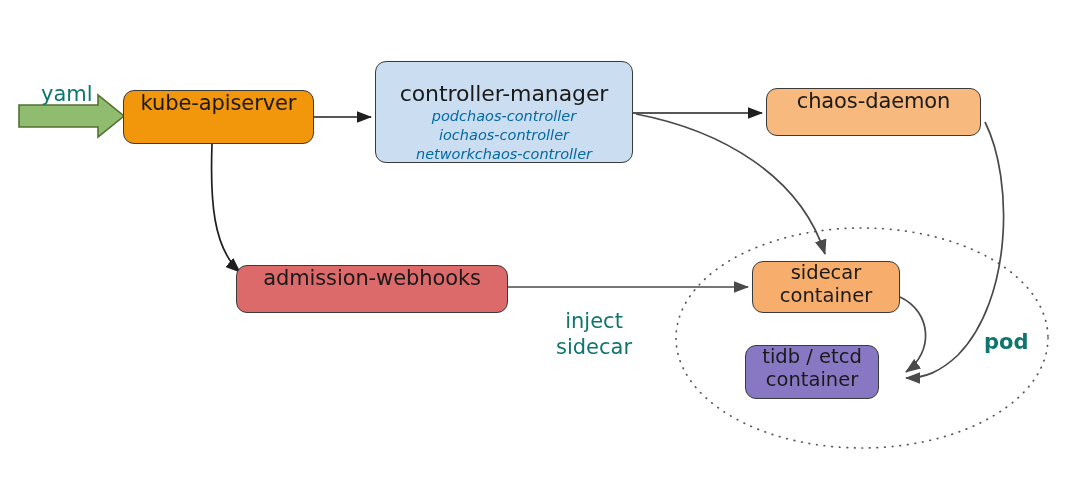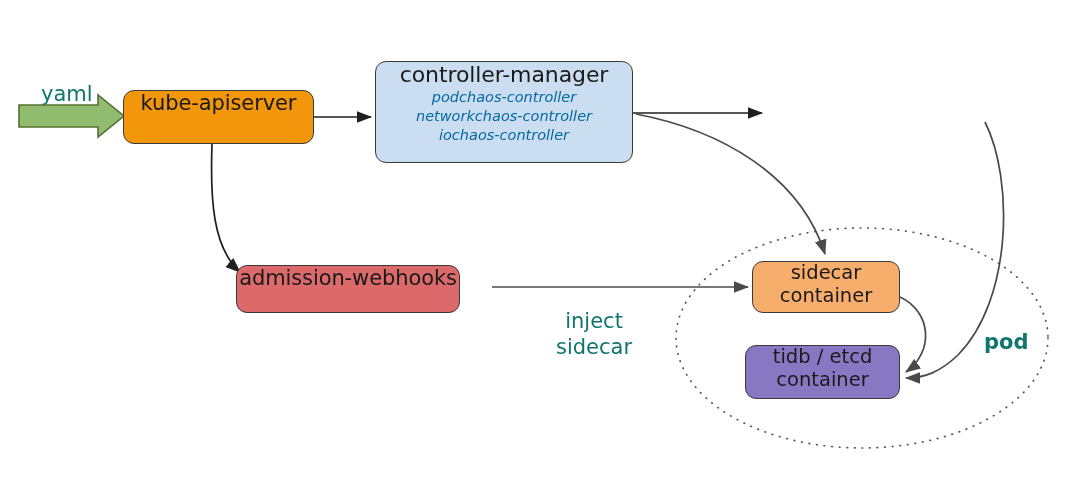--- a/index.html
+++ b/index.html
@@ -55,37 +55,37 @@
 
   
   #node-kube-apiserver {
     left: 123px; top: 90px; width: 191px; height: 54px;
     background: #f2960c;
   }
   #node-controller-manager {
     left: 375px; top: 61px; width: 258px; height: 102px;
     background: #cbddf0;
     justify-content: flex-start;
-    padding-top: 0;
+    padding-top: 19px;
   }
   #node-controller-manager .node-title { font-size: 22px; }
   #node-chaos-daemon {
     left: 766px; top: 88px; width: 215px; height: 48px;
     background: #f7b97e;
   }
   #node-admission-webhooks {
-    left: 236px; top: 265px; width: 224px; height: 48px;
+    left: 236px; top: 265px; width: 272px; height: 48px;
     background: #dd6a6a;
   }
   #node-sidecar-container {
     left: 752px; top: 261px; width: 148px; height: 52px;
     background: #f7ae6c;
   }
   #node-tidb-etcd-container {
-    left: 745px; top: 345px; width: 155px; height: 54px;
+    left: 745px; top: 345px; width: 134px; height: 54px;
     background: #8878c3;
   }
   .node-sidecar-text { font-size: 19.5px; }
 
   .free-label {
     position: absolute;
     font-size: 21px;
     color: #0f766e;
     white-space: nowrap;
     line-height: 1.22;
@@ -130,24 +130,27 @@
 
   <div class="free-label" id="label-yaml">yaml</div>
 
   <div class="node" id="node-kube-apiserver">
     <div class="node-title">kube-apiserver</div>
   </div>
 
   <div class="node" id="node-controller-manager">
     <div class="node-title">controller-manager</div>
     <div class="node-sub">podchaos-controller</div>
+    <div class="node-sub">iochaos-controller</div>
     <div class="node-sub">networkchaos-controller</div>
-    <div class="node-sub">iochaos-controller</div>
   </div>
 
+  <div class="node" id="node-chaos-daemon">
+    <div class="node-title">chaos-daemon</div>
+  </div>
 
   <div class="node" id="node-admission-webhooks">
     <div class="node-title">admission-webhooks</div>
   </div>
 
   <div class="free-label" id="label-inject-sidecar">
     <div>inject</div>
     <div>sidecar</div>
   </div>
 

